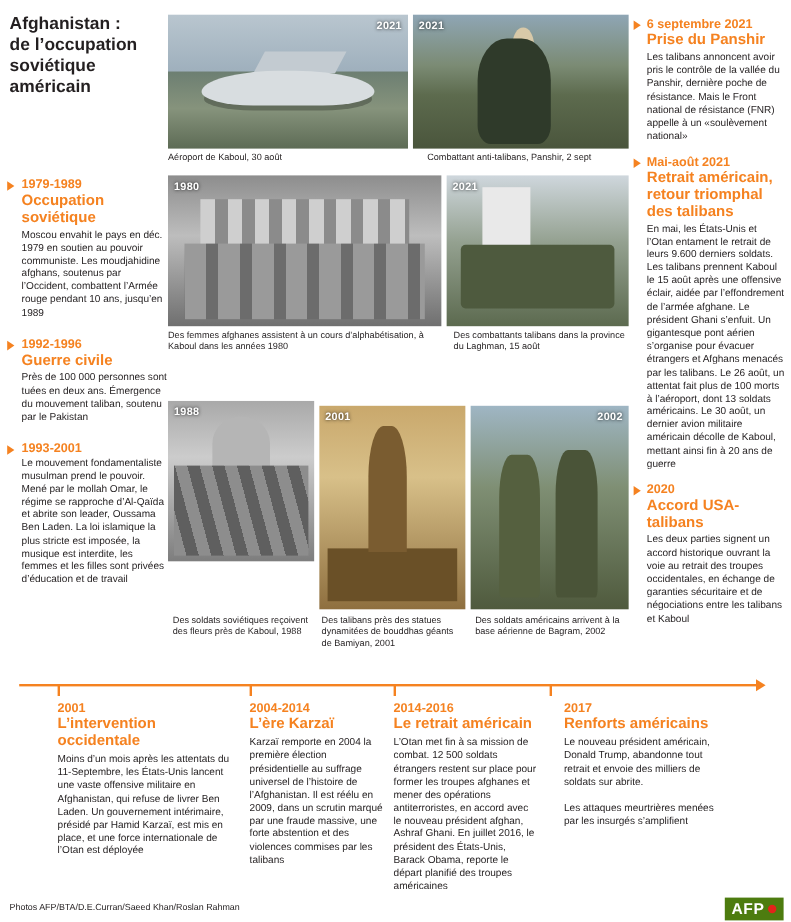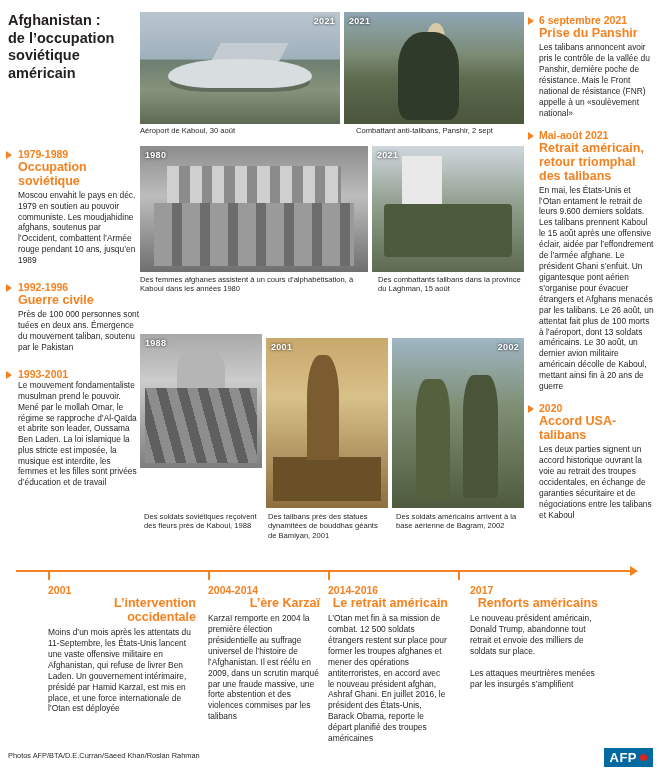--- a/index.html
+++ b/index.html
@@ -58,28 +58,28 @@
   
   .bottom { position:absolute; left:0; top:556px; width:659px; height:190px; }
   .axis { position:absolute; left:16px; top:14px; width:614px; height:2px; background:#f58220; }
   .axis-head {
     position:absolute; left:630px; top:10px; width:0;height:0;
     border-top:5px solid transparent;border-bottom:5px solid transparent;border-left:8px solid #f58220;
   }
   .tick { position:absolute; top:14px; width:2px; height:10px; background:#f58220; }
   .bevt { position:absolute; top:28px; width:120px; }
   .bevt .yr { color:#f58220; font-size:10.5px; font-weight:bold; }
-  .bevt .hd { color:#f58220; font-size:12.5px; font-weight:bold; line-height:1.12; margin-bottom:3px;text-align:right;}
+  .bevt .hd { color:#f58220; font-size:12.5px; font-weight:bold; line-height:1.12; margin-bottom:3px;}
   .bevt .bd { font-size:8.4px; line-height:1.3; }
 
   
   .footer { position:absolute; left:0; top:748px; width:659px; height:20px; }
   .credit { position:absolute; left:8px; top:3px; font-size:7.4px; color:#231f20; }
   .afp {
-    position:absolute; right:6px; top:0px; background:#0369a1; color:#fff;
+    position:absolute; right:6px; top:0px; background:#4d7c0f; color:#fff;
     font-size:13px; font-weight:bold; padding:2px 6px 2px 6px; letter-spacing:.5px;
   }
   .afp .dot { display:inline-block; width:7px;height:7px;border-radius:50%;background:#e2231a; margin-left:3px; vertical-align:1px;}
 
   
   .ph-plane  { background:linear-gradient(180deg,#b9c6cf 0%,#9fb0bd 42%,#6d7f72 43%,#86937c 70%,#5d6b55 100%); }
   .ph-plane:after{content:"";position:absolute;left:14%;top:42%;width:72%;height:26%;background:#d8dde0;border-radius:46% 46% 30% 30%/60% 60% 40% 40%;box-shadow:0 6px 0 -2px rgba(0,0,0,.25);}
   .ph-plane:before{content:"";position:absolute;left:38%;top:28%;width:34%;height:16%;background:#c3cbd1;transform:skewX(-28deg);}
 
   .ph-fighter{ background:linear-gradient(180deg,#8fa6b5 0%,#7b8b74 38%,#5d6b4e 60%,#4a553c 100%); }
@@ -222,21 +222,21 @@
 
   <div class="bevt" style="left:328px;width:120px;">
     <div class="yr">2014-2016</div>
     <div class="hd">Le retrait américain</div>
     <div class="bd">L’Otan met fin à sa mission de combat. 12 500 soldats étrangers restent sur place pour former les troupes afghanes et mener des opérations antiterroristes, en accord avec le nouveau président afghan, Ashraf Ghani. En juillet 2016, le président des États-Unis, Barack Obama, reporte le départ planifié des troupes américaines</div>
   </div>
 
   <div class="bevt" style="left:458px;width:128px;margin-left:12px;">
     <div class="yr">2017</div>
     <div class="hd">Renforts américains</div>
-    <div class="bd" style="white-space:pre-line;">Le nouveau président américain, Donald Trump, abandonne tout retrait et envoie des milliers de soldats sur place.
+    <div class="bd" style="white-space:pre-line;">Le nouveau président américain, Donald Trump, abandonne tout retrait et envoie des milliers de soldats sur abrite.
 
 Les attaques meurtrières menées par les insurgés s’amplifient</div>
   </div>
 </div>
 
 <div class="footer">
   <div class="credit">Photos AFP/BTA/D.E.Curran/Saeed Khan/Roslan Rahman</div>
   <div class="afp"><span>AFP</span><span class="dot"></span></div>
 </div>
 

